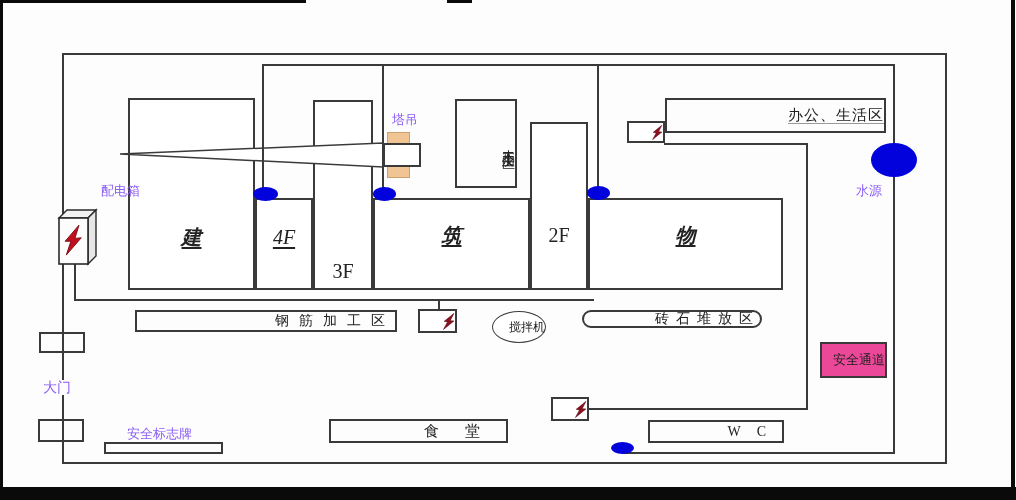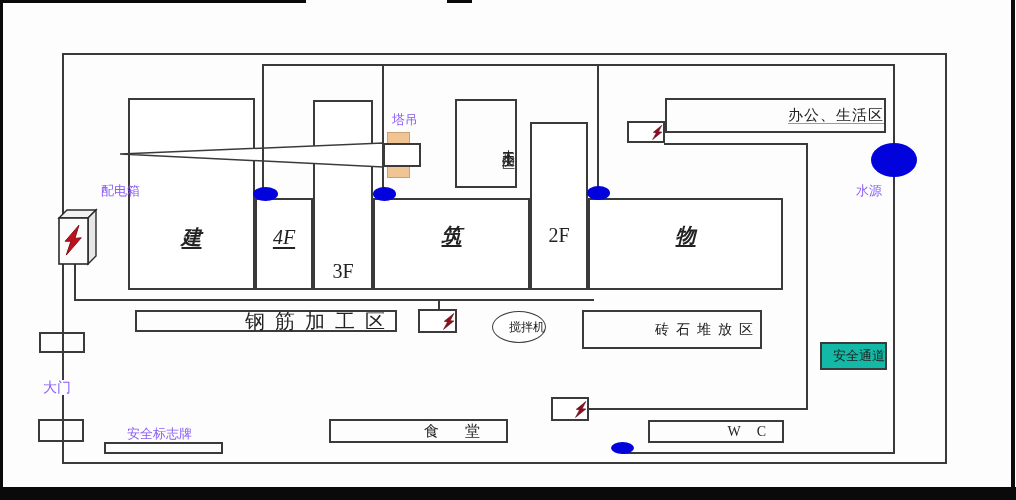--- a/index.html
+++ b/index.html
@@ -99,32 +99,32 @@
     <polygon points="3,11 11,3 40,3 32,11" fill="#f2f2f2" stroke="#2a2a2a" stroke-width="1.4"></polygon>
     <polygon points="32,11 40,3 40,49 32,57" fill="#e6e6e6" stroke="#2a2a2a" stroke-width="1.4"></polygon>
     <rect x="3" y="11" width="29" height="46" fill="#fcfcfc" stroke="#2a2a2a" stroke-width="1.6"></rect>
     <g transform="translate(8,17) scale(1.15)">
       <polygon points="13,1 1,15 6,15 2,27 15,12 9.5,12.5" fill="#c01020" stroke="#7a0a14" stroke-width="0.8"></polygon>
     </g>
   </svg>
   <span class="lb" style="left:66px;top:184px;padding-left:35px;">配电箱</span>
 
   <div class="bx ctr" style="left:135px;top:310px;width:262px;height:22px;">
-    <span style="font-size:20px;letter-spacing:10px;text-indent:10px;">钢筋加工区</span>
+    <span style="font-size:14px;letter-spacing:10px;text-indent:10px;">钢筋加工区</span>
   </div>
 
   <div class="ell ctr" style="left:492px;top:311px;width:54px;height:32px;border:1.6px solid #3a3a3a;box-sizing:border-box;background:#fff;">
     <span style="font-size:12px;">搅拌机</span>
   </div>
 
-  <div class="bx ctr" style="left:582px;top:310px;width:180px;height:39px;">
+  <div class="bx ctr" style="left:582px;top:310px;width:180px;height:18px;border-radius:9px;">
     <span style="font-size:14px;letter-spacing:7px;text-indent:7px;">砖石堆放区</span>
   </div>
 
-  <div class="bx ctr" style="left:820px;top:342px;width:67px;height:28px;background:#14b8a6;">
+  <div class="bx ctr" style="left:820px;top:342px;width:67px;height:36px;background:#ec4899;">
     <span style="font-size:13px;">安全通道</span>
   </div>
 
   <div class="bx ctr" style="left:329px;top:419px;width:179px;height:24px;">
     <span style="font-size:15px;letter-spacing:26px;text-indent:26px;">食堂</span>
   </div>
 
   <div class="bx ctr" style="left:648px;top:420px;width:136px;height:23px;">
     <span style="font-size:14px;letter-spacing:16px;text-indent:16px;">WC</span>
   </div>

